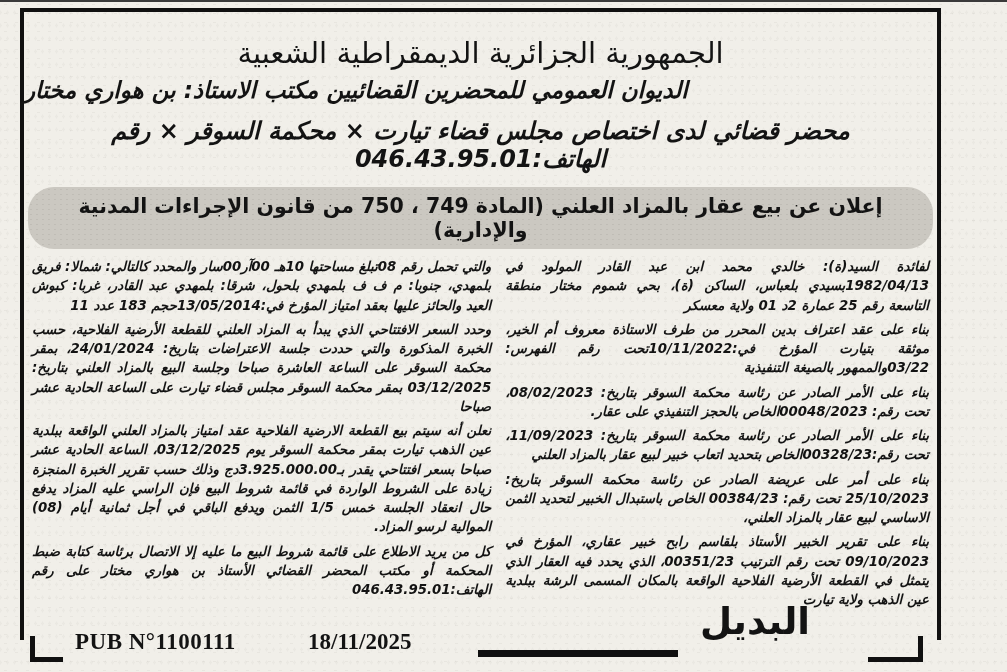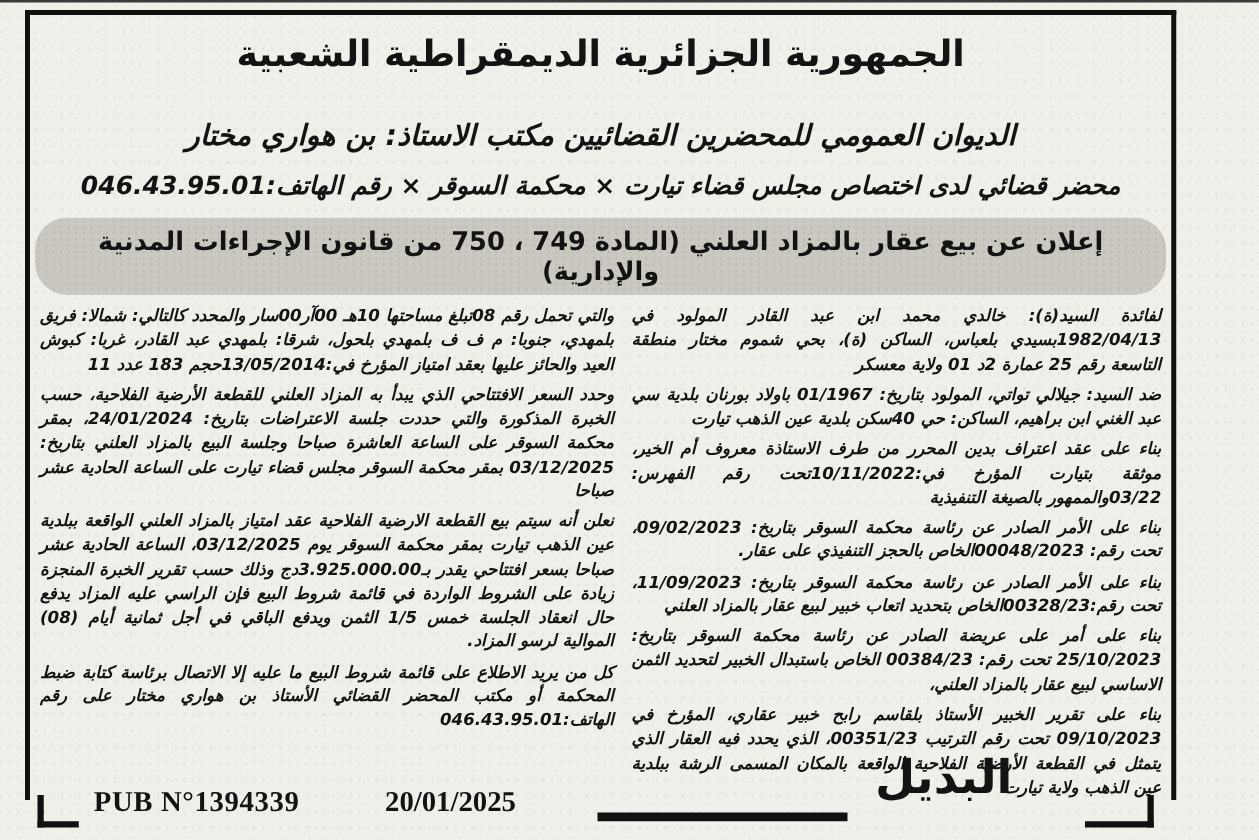--- a/index.html
+++ b/index.html
@@ -13,23 +13,23 @@
     background-position:0 0,4px 6px;
     font-family:"DejaVu Sans",sans-serif;
     color:#131313;
   }
   .top-rule{position:absolute;left:0;top:0;width:1007px;height:2px;background:#3a3a3a;}
   .frame{
     position:absolute;left:20px;top:8px;width:913px;height:628px;
     border-top:4px solid #101010;border-left:4px solid #101010;border-right:4px solid #101010;
     box-sizing:content-box;
   }
-  .hdr1{margin-top:14px;text-align:center;font-size:29px;font-weight:bold;letter-spacing:-0.5px;}
-  .hdr2{margin-top:36px;text-align:center;font-size:23px;font-weight:bold;font-style:italic;}
-  .hdr3{margin-top:14px;text-align:center;font-size:20px;font-weight:bold;font-style:italic;}
+  .hdr1{margin-top:24px;text-align:center;font-size:29px;font-weight:normal;letter-spacing:-0.5px;}
+  .hdr2{margin-top:7px;text-align:left;font-size:23px;font-weight:bold;font-style:italic;}
+  .hdr3{margin-top:14px;text-align:center;font-size:24px;font-weight:bold;font-style:italic;}
   .title-strip{
     margin:14px 4px 0 4px;padding:7px 6px;
     background-color:#cbc8c1;
     background-image:radial-gradient(rgba(40,38,35,.07) 1px, transparent 1.2px);
     background-size:6px 5px;
     text-align:center;font-size:20.5px;font-weight:bold;direction:rtl;border-radius:26px;
   }
   .columns{
     direction:rtl;display:flex;gap:14px;margin-top:8px;padding:0 8px;
   }
@@ -51,35 +51,34 @@
 
 <div class="frame">
   <div class="hdr1" dir="rtl">الجمهورية الجزائرية الديمقراطية الشعبية</div>
   <div class="hdr2" dir="rtl">الديوان العمومي للمحضرين القضائيين مكتب الاستاذ: بن هواري مختار</div>
   <div class="hdr3" dir="rtl">محضر قضائي لدى اختصاص مجلس قضاء تيارت × محكمة السوقر × رقم الهاتف:046.43.95.01</div>
   <div class="title-strip">إعلان عن بيع عقار بالمزاد العلني (المادة 749 ، 750 من قانون الإجراءات المدنية والإدارية)</div>
 
   <div class="columns">
     <div class="col col-right">
       <p>لفائدة السيد(ة): خالدي محمد ابن عبد القادر المولود في 1982/04/13بسيدي بلعباس، الساكن (ة)، بحي شموم مختار منطقة التاسعة رقم 25 عمارة 2د 01 ولاية معسكر</p>
-      <p>ضد السيد: جيلالي تواتي، المولود بتاريخ: 01/1967 باولاد بورنان بلدية سي عبد الغني ابن براهيم، الساكن: حي 40سكن بلدية عين الذهب تيارت</p>
       <p>بناء على عقد اعتراف بدين المحرر من طرف الاستاذة معروف أم الخير، موثقة بتيارت المؤرخ في:10/11/2022تحت رقم الفهرس: 03/22والممهور بالصيغة التنفيذية</p>
-      <p>بناء على الأمر الصادر عن رئاسة محكمة السوقر بتاريخ: 09/02/2023، تحت رقم: 00048/2023الخاص بالحجز التنفيذي على عقار.</p>
+      <p>بناء على الأمر الصادر عن رئاسة محكمة السوقر بتاريخ: 08/02/2023، تحت رقم: 00048/2023الخاص بالحجز التنفيذي على عقار.</p>
       <p>بناء على الأمر الصادر عن رئاسة محكمة السوقر بتاريخ: 11/09/2023، تحت رقم:00328/23الخاص بتحديد اتعاب خبير لبيع عقار بالمزاد العلني</p>
       <p>بناء على أمر على عريضة الصادر عن رئاسة محكمة السوقر بتاريخ: 25/10/2023 تحت رقم: 00384/23 الخاص باستبدال الخبير لتحديد الثمن الاساسي لبيع عقار بالمزاد العلني،</p>
       <p>بناء على تقرير الخبير الأستاذ بلقاسم رابح خبير عقاري، المؤرخ في 09/10/2023 تحت رقم الترتيب 00351/23، الذي يحدد فيه العقار الذي يتمثل في القطعة الأرضية الفلاحية الواقعة بالمكان المسمى الرشة ببلدية عين الذهب ولاية تيارت</p>
     </div>
     <div class="col col-left">
       <p>والتي تحمل رقم 08تبلغ مساحتها 10هـ 00آر00سار والمحدد كالتالي: شمالا: فريق بلمهدي، جنوبا: م ف ف بلمهدي بلحول، شرقا: بلمهدي عبد القادر، غربا: كبوش العيد والحائز عليها بعقد امتياز المؤرخ في:13/05/2014حجم 183 عدد 11</p>
       <p>وحدد السعر الافتتاحي الذي يبدأ به المزاد العلني للقطعة الأرضية الفلاحية، حسب الخبرة المذكورة والتي حددت جلسة الاعتراضات بتاريخ: 24/01/2024، بمقر محكمة السوقر على الساعة العاشرة صباحا وجلسة البيع بالمزاد العلني بتاريخ: 03/12/2025 بمقر محكمة السوقر مجلس قضاء تيارت على الساعة الحادية عشر صباحا</p>
       <p>نعلن أنه سيتم بيع القطعة الارضية الفلاحية عقد امتياز بالمزاد العلني الواقعة ببلدية عين الذهب تيارت بمقر محكمة السوقر يوم 03/12/2025، الساعة الحادية عشر صباحا بسعر افتتاحي يقدر بـ3.925.000.00دج وذلك حسب تقرير الخبرة المنجزة زيادة على الشروط الواردة في قائمة شروط البيع فإن الراسي عليه المزاد يدفع حال انعقاد الجلسة خمس 1/5 الثمن ويدفع الباقي في أجل ثمانية أيام (08) الموالية لرسو المزاد.</p>
       <p>كل من يريد الاطلاع على قائمة شروط البيع ما عليه إلا الاتصال برئاسة كتابة ضبط المحكمة أو مكتب المحضر القضائي الأستاذ بن هواري مختار على رقم الهاتف:046.43.95.01</p>
 
     </div>
   </div>
 </div>
 
 <div class="bracket-left"></div>
-<div class="footer-pub">PUB N°1394339</div>
-<div class="footer-date">20/01/2025</div>
+<div class="footer-pub">PUB N°1100111</div>
+<div class="footer-date">18/11/2025</div>
 <div class="footer-rule"></div>
 <div class="footer-masthead">البديل</div>
 <div class="bracket-right"></div>
 
 </body></html>

